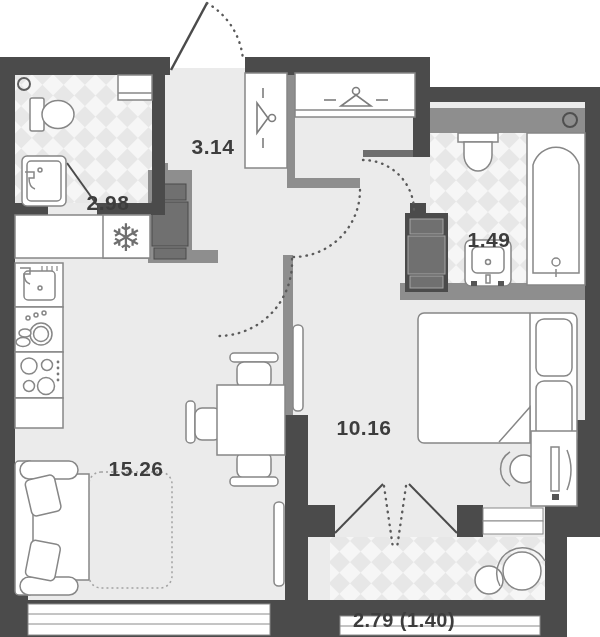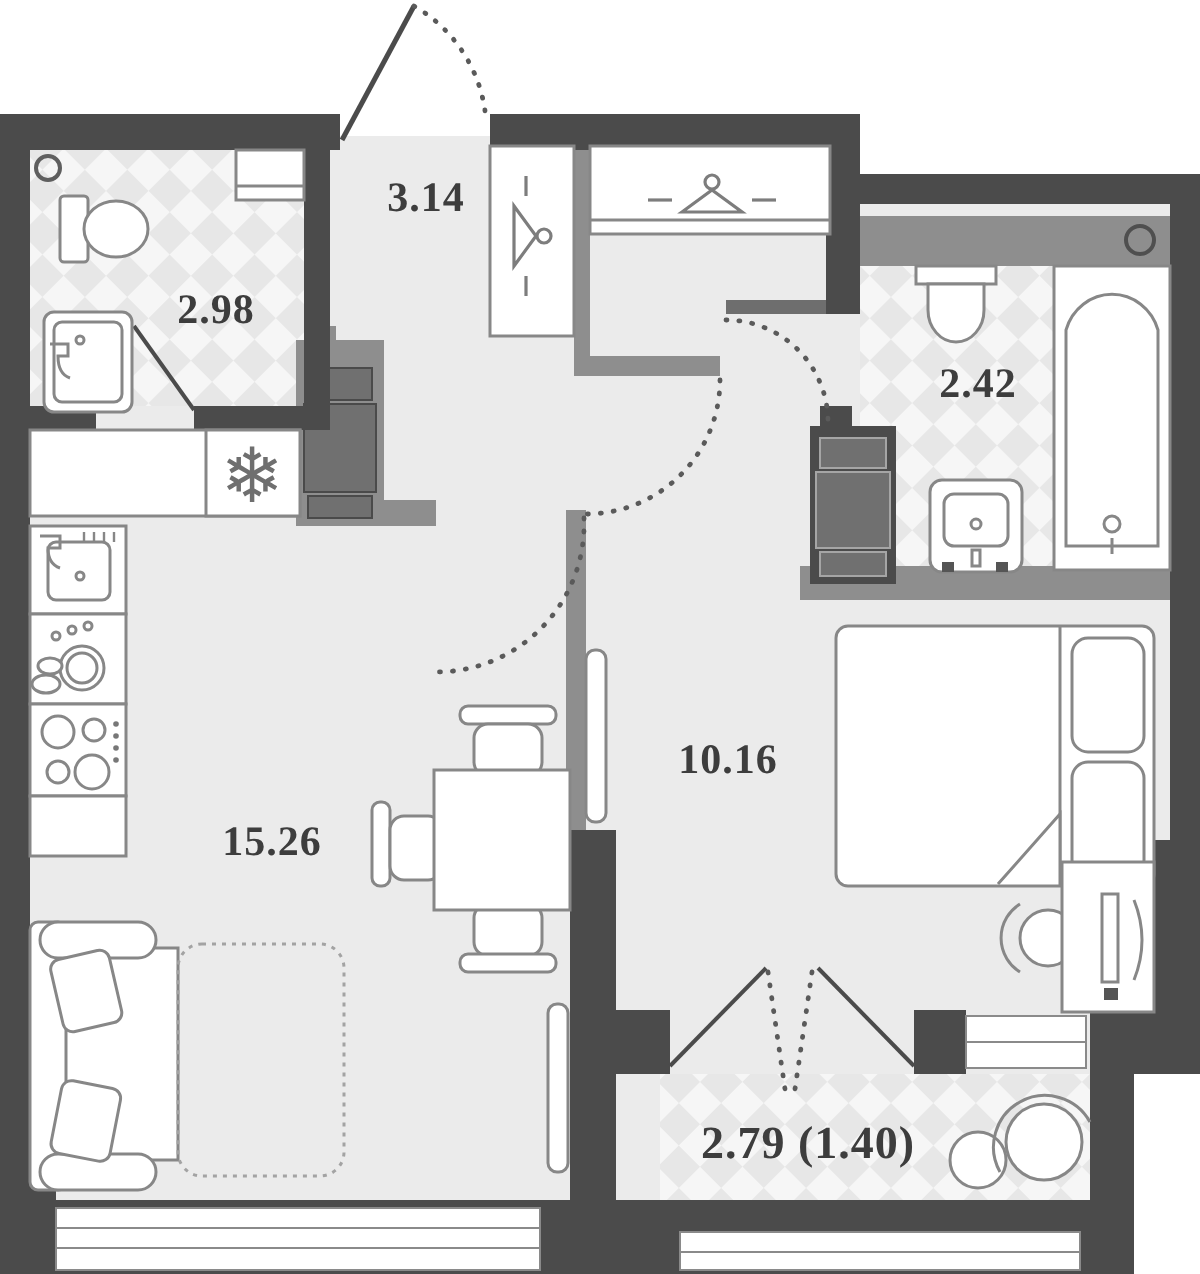--- a/index.html
+++ b/index.html
@@ -1,22 +1,22 @@
 <!DOCTYPE html>
 <html><head>
 <meta charset="utf-8">
 <style>
   html,body{margin:0;padding:0;background:#ffffff;}
   #plan{position:relative;width:600px;height:637px;background:#ffffff;overflow:hidden;
         font-family:"Liberation Sans", sans-serif;}
   #plan svg{position:absolute;left:0;top:0;}
   .room-label{position:absolute;transform:translate(-50%,-50%);
-      font-family:Liberation Serif, serif;
-      font-size:21px;font-weight:bold;color:#3d3d3d;white-space:nowrap;letter-spacing:0.5px;}
-  .lbl-balcony{font-size:23px;}
+      font-family:Liberation Sans, sans-serif;
+      font-size:21px;font-weight:bold;color:#3d3d3d;white-space:nowrap;letter-spacing:0.5px;margin-top:48px;}
+  .lbl-balcony{font-size:20px;}
 </style>
 </head>
 <body>
 
 <div id="plan">
 <svg width="600" height="637" viewBox="0 0 600 637">
   <defs>
     <pattern id="tiles" width="30" height="30" patternUnits="userSpaceOnUse" patternTransform="rotate(45)">
       <rect width="30" height="30" fill="#f6f6f6"></rect>
       <rect width="15" height="15" fill="#e7e7e7"></rect>
@@ -257,17 +257,17 @@
 
   <g fill="#ffffff" stroke="#878787" stroke-width="1.5">
     <circle cx="489" cy="580" r="14"></circle>
     <circle cx="522" cy="571" r="19"></circle>
     <path d="M 500,586 A 25 25 0 1 1 545,561" fill="none"></path>
   </g>
 </svg>
 
   <div class="room-label" style="left:213px;top:99px">3.14</div>
   <div class="room-label" style="left:108px;top:155px">2.98</div>
-  <div class="room-label" style="left:489px;top:192px">2.42</div>
+  <div class="room-label" style="left:489px;top:192px">1.49</div>
   <div class="room-label" style="left:364px;top:380px">10.16</div>
   <div class="room-label" style="left:136px;top:421px">15.26</div>
   <div class="room-label lbl-balcony" style="left:404px;top:572px">2.79 (1.40)</div>
 </div>
 
 </body></html>

